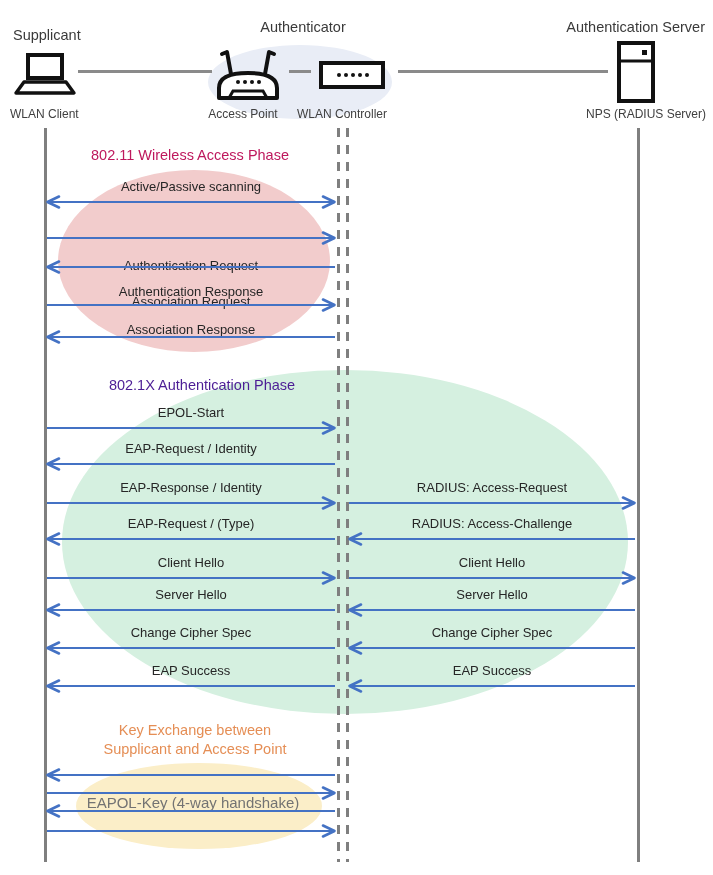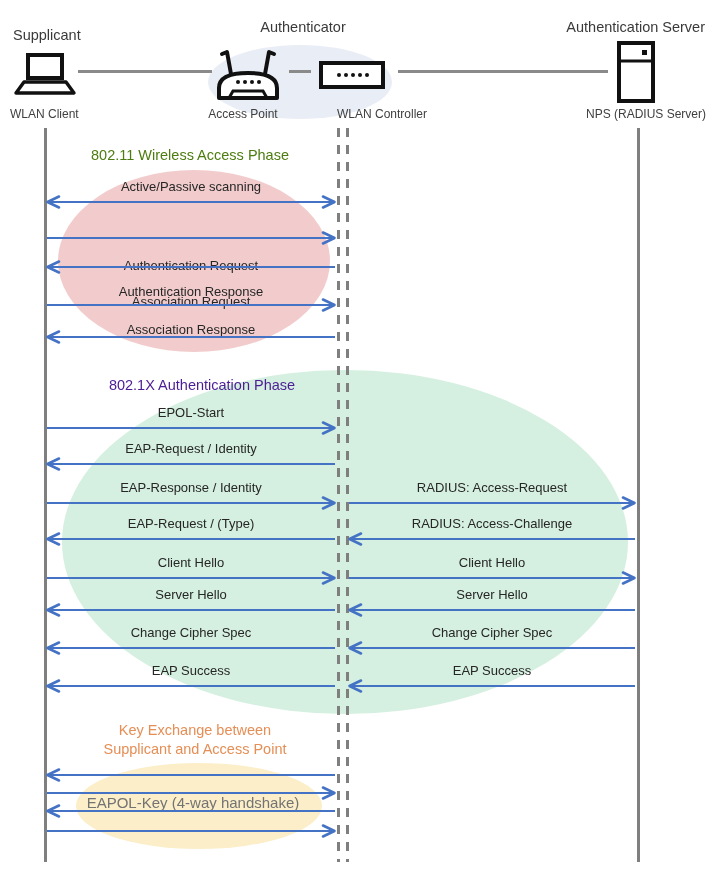--- a/index.html
+++ b/index.html
@@ -63,33 +63,33 @@
   </svg>
 
   <svg class="icon-svg" style="left:616px;top:41px;" width="40" height="62" viewBox="0 0 40 62">
     <rect x="3" y="2" width="34" height="58" fill="#fff" stroke="#111" stroke-width="4"></rect>
     <line x1="3" y1="20" x2="37" y2="20" stroke="#111" stroke-width="3"></line>
     <rect x="26" y="9" width="5" height="5" fill="#111"></rect>
   </svg>
 
   <div class="abs device-label" style="left:10px;top:107px;">WLAN Client</div>
   <div class="abs device-label" style="left:193px;top:107px;width:100px;text-align:center;">Access Point</div>
-  <div class="abs device-label" style="left:297px;top:107px;width:130px;text-align:right;">WLAN Controller</div>
+  <div class="abs device-label" style="left:297px;top:107px;width:130px;text-align:left;">WLAN Controller</div>
   <div class="abs device-label" style="left:556px;top:107px;width:150px;text-align:right;">NPS (RADIUS Server)</div>
 
   <div class="ellipse" style="left: 58px; top: 170px; width: 272px; height: 182px; background: rgb(242, 204, 204);"></div>
   <div class="ellipse" style="left: 62px; top: 370px; width: 566px; height: 344px; background: rgb(213, 240, 224);"></div>
   <div class="ellipse" style="left: 76px; top: 763px; width: 246px; height: 86px; background: rgb(251, 238, 200);"></div>
 
   <div class="lifeline" style="left:44px;top:128px;height:734px;"></div>
   <div class="lifeline dashed" style="left:337px;top:128px;height:734px;"></div>
   <div class="lifeline dashed" style="left:346px;top:128px;height:734px;"></div>
   <div class="lifeline" style="left:637px;top:128px;height:734px;"></div>
 
-  <div class="phase-title" style="left: 40px; top: 146px; width: 300px; color: #4d7c0f;">802.11 Wireless Access Phase</div>
+  <div class="phase-title" style="left: 40px; top: 146px; width: 300px; color: #be185d;">802.11 Wireless Access Phase</div>
   <div class="phase-title" style="left: 52px; top: 376px; width: 300px; color: #4c1d95;">802.1X Authentication Phase</div>
   <div class="phase-title" style="left: 45px; top: 721px; width: 300px; color: rgb(229, 142, 85);">
     <div>Key Exchange between</div>
     <div>Supplicant and Access Point</div>
   </div>
 
   <div class="keyx-label" style="left:53px;top:794px;width:280px;">EAPOL-Key (4-way handshake)</div>
 
   <div id="messages">
       <div class="msg-label" style="left: 46px; width: 290px; top: 179px;">Active/Passive scanning</div>

